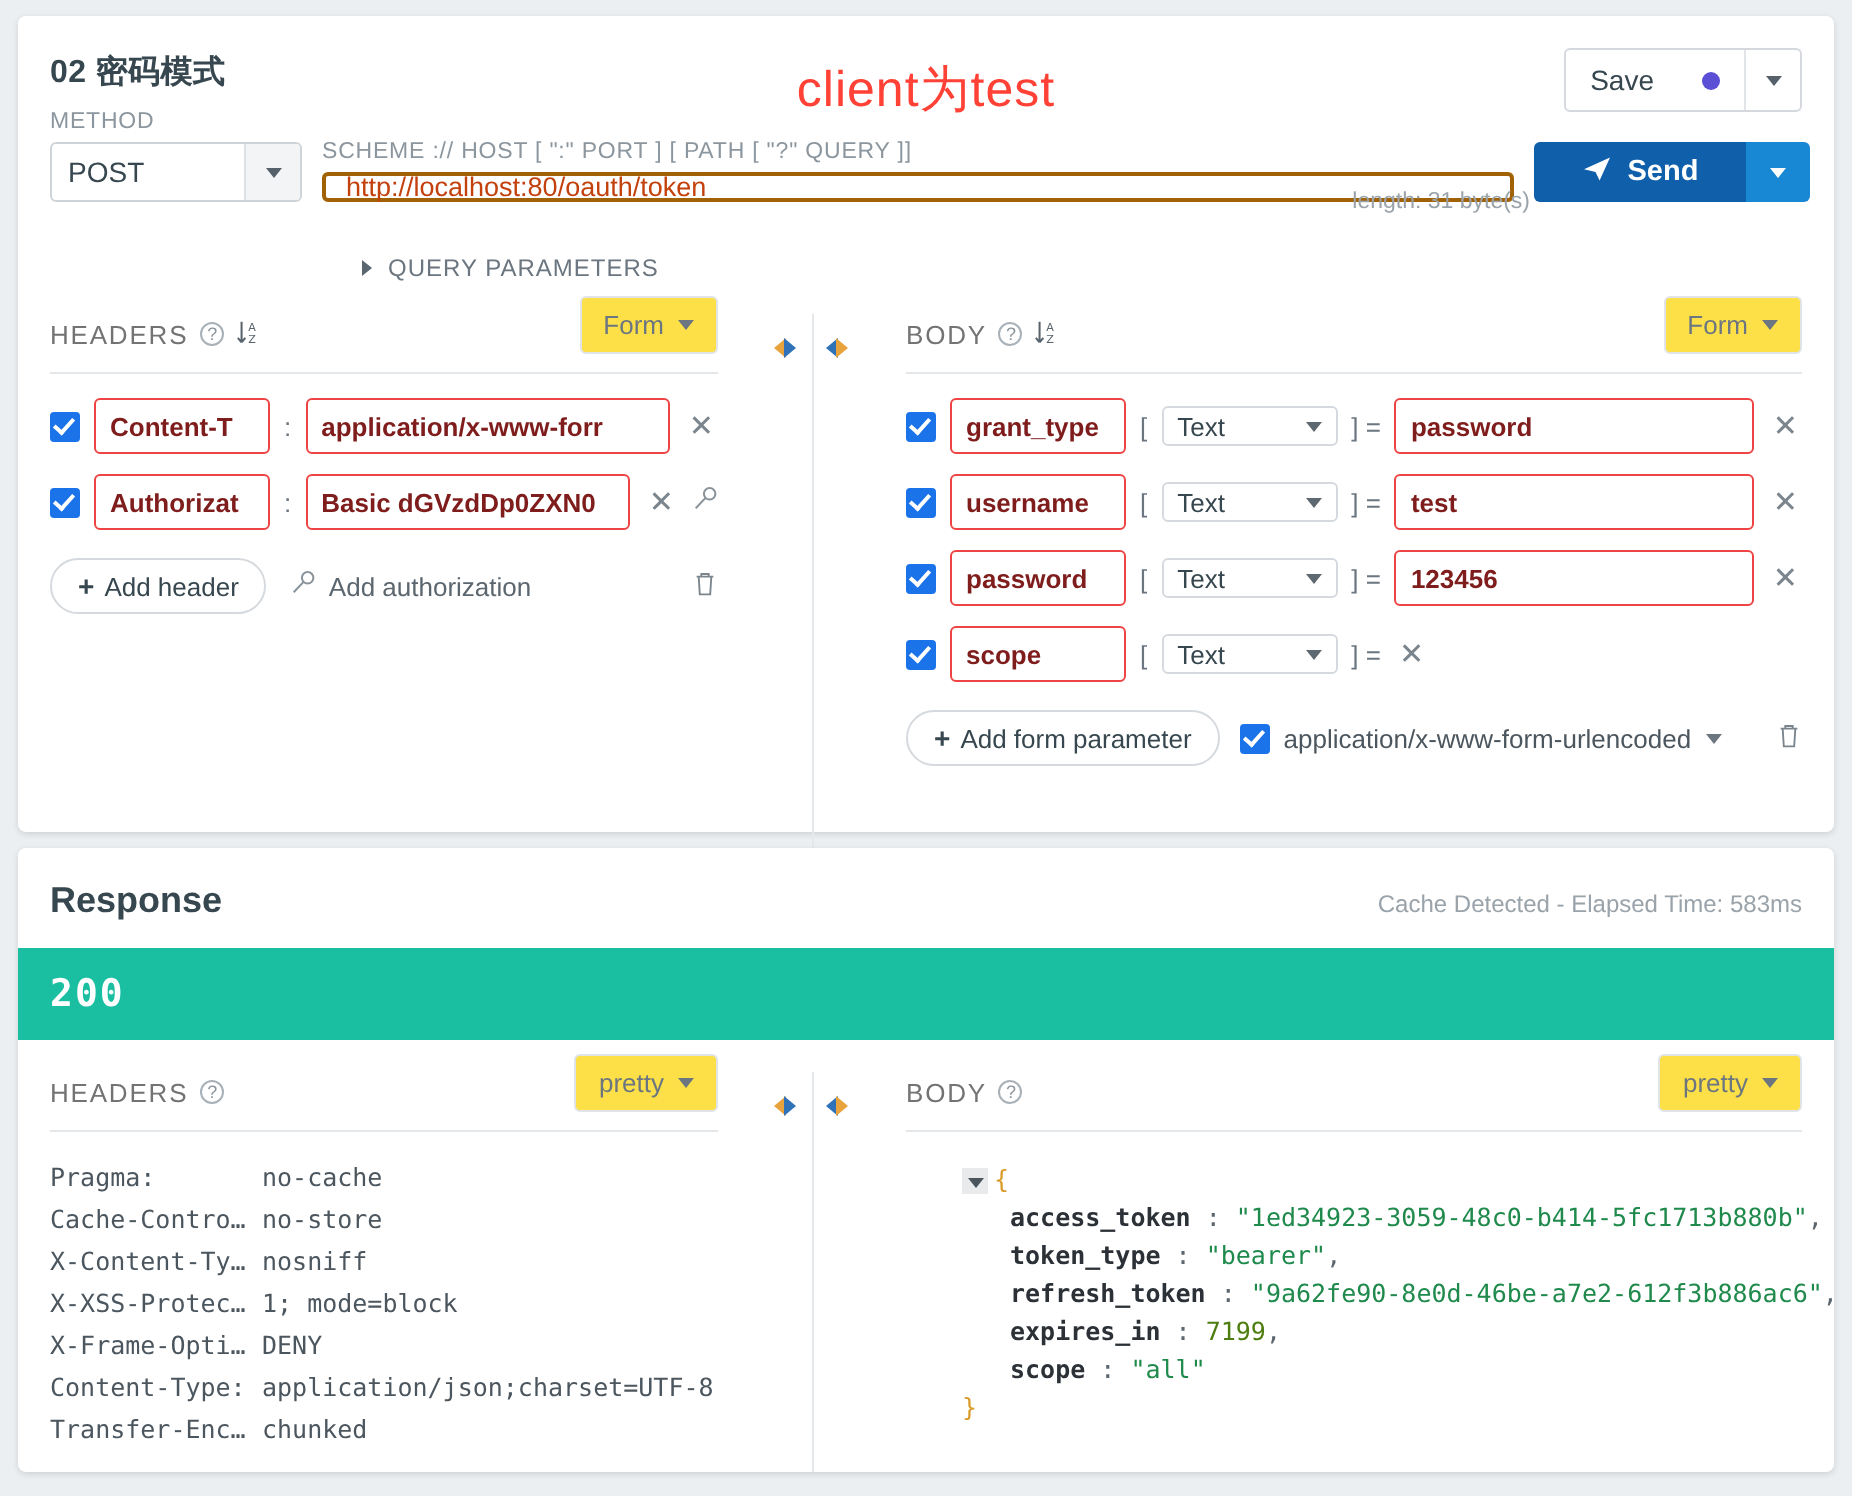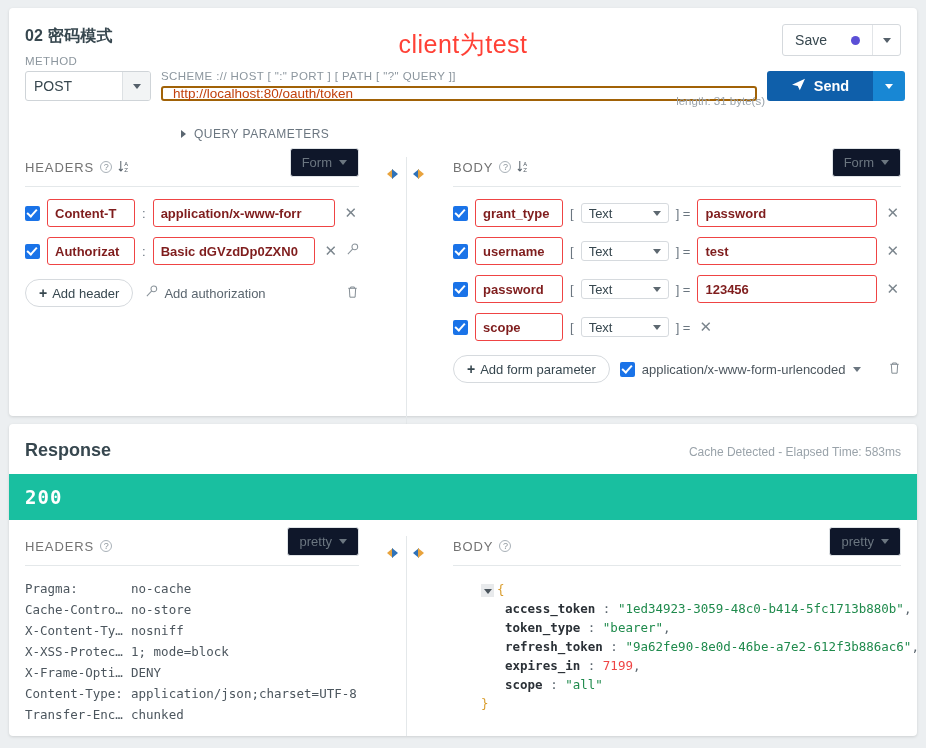--- a/index.html
+++ b/index.html
@@ -184,21 +184,21 @@
   }
   .help-ic {
     width: 12px; height: 12px; border-radius: 50%;
     border: 1px solid #a9b1b8; color: #8c959c;
     font-size: 9px; line-height: 10px; text-align: center;
     display: inline-block; cursor: pointer;
   }
   .sort-ic { font-size: 12px; color: #59636c; cursor: pointer; line-height: 1; }
   .fmt-btn {
     position: absolute; right: 0; top: -9px;
-    border: 1px solid #e0e4e7; border-radius: 3px; background: #0f172a;
+    border: 1px solid #e0e4e7; border-radius: 3px; background: #fde047;
     padding: 6px 11px; font-size: 13px; color: #6b7680;
     display: flex; align-items: center; gap: 7px; cursor: pointer;
   }
   .caret-sm {
     width: 0; height: 0;
     border-left: 4px solid transparent; border-right: 4px solid transparent;
     border-top: 5px solid #6b7680;
   }
 
   .body-pane-head { padding-left: 0; }
@@ -290,21 +290,21 @@
   .tgl::after {
     content: ""; position: absolute; left: 3px; top: 5px;
     width: 0; height: 0;
     border-left: 4px solid transparent; border-right: 4px solid transparent;
     border-top: 5px solid #4a545c;
   }
   .brace { color: #d99c2b; }
   .jkey { color: #2b3137; font-weight: bold; }
   .jcolon { color: #5b666f; }
   .jstr { color: #1f8a4c; }
-  .jnum { color: #ef4444; }
+  .jnum { color: #4d7c0f; }
   .ind1 { padding-left: 34px; }
   .ind0 { padding-left: 10px; }
 </style>
 </head>
 <body>
 
 <div class="page">
 
   <div class="card" id="request-card">
 

